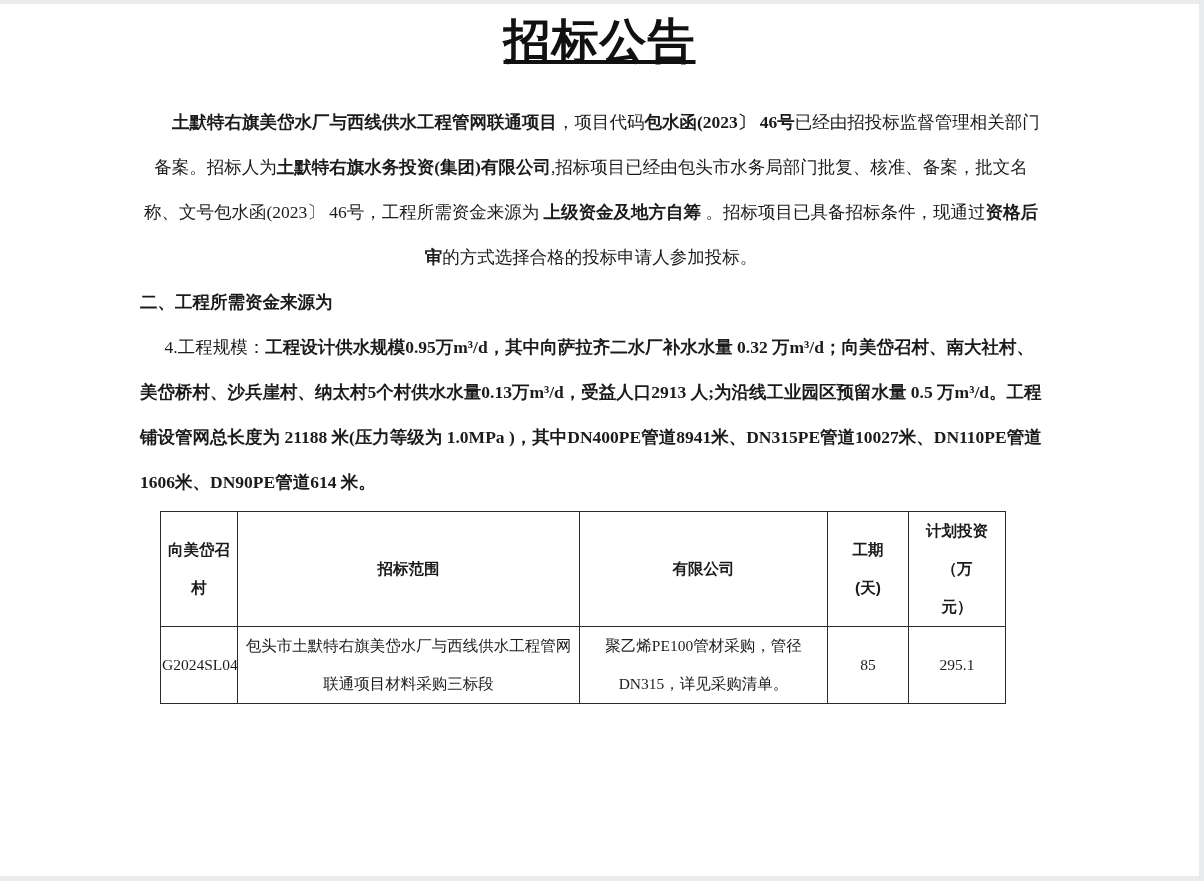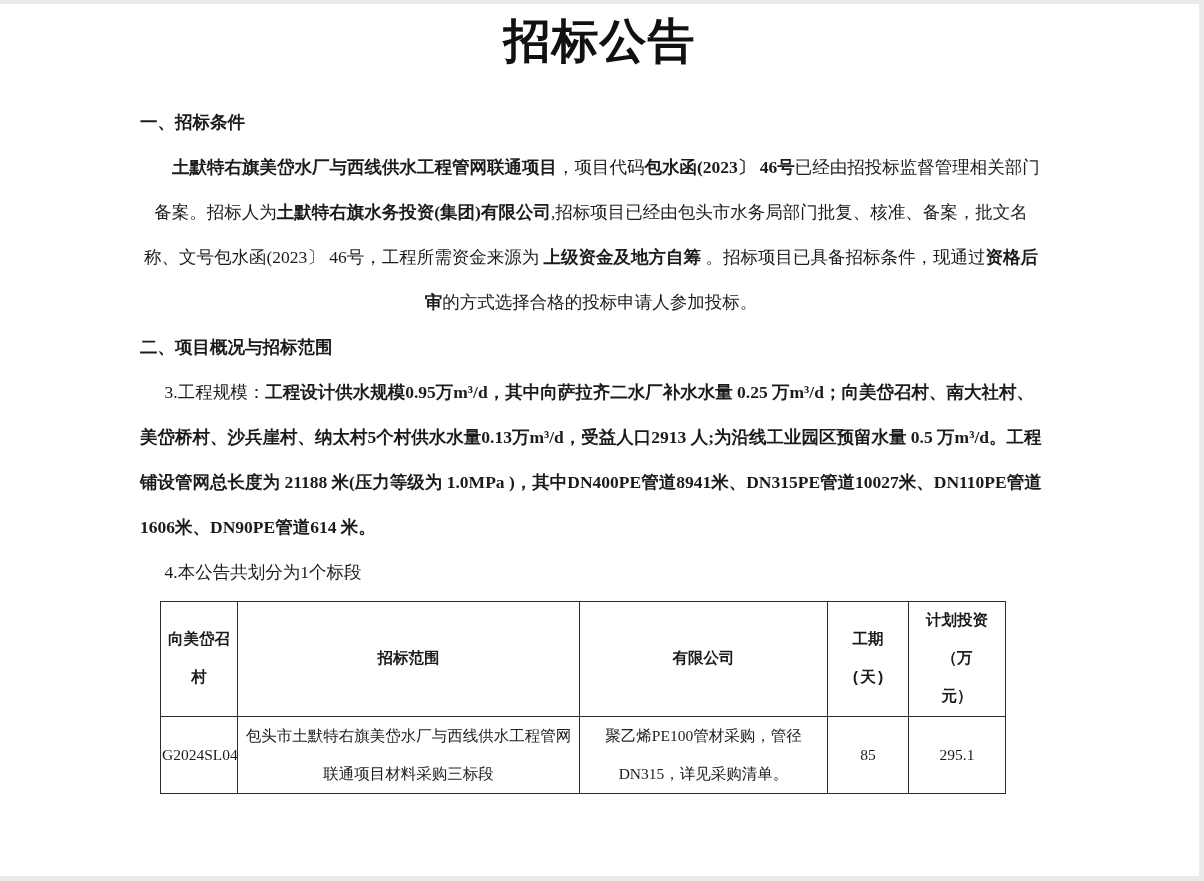--- a/index.html
+++ b/index.html
@@ -21,20 +21,21 @@
   .doc-title {
     margin: 0;
     padding-top: 10px;
     text-align: center;
     font-family: "Liberation Sans", "DejaVu Sans", sans-serif;
     font-weight: bold;
     font-size: 47px;
     line-height: 54px;
     color: #111;
     letter-spacing: 1px;
+    text-decoration: underline;
   }
   .doc-body {
     position: absolute;
     top: 96px; left: 140px;
     width: 902px;
     font-size: 17.5px;
     line-height: 45px;
   }
   .doc-body p { margin: 0; }
   .heading {
@@ -53,52 +54,50 @@
   }
   table.tender th, table.tender td {
     border: 1px solid #2b2b2b;
     text-align: center;
     vertical-align: middle;
     line-height: 38px;
     padding: 0 5px;
     overflow: hidden;
   }
   table.tender th {
-    font-family: Liberation Mono, monospace;
+    font-family: Liberation Sans, sans-serif;
     font-weight: bold;
     height: 66px;
     white-space: pre-line;
     margin-left: 38px;
   }
   table.tender td {
     height: 74px;
     font-weight: normal;
   }
   table.tender td.col-id { padding: 0 1px; }
 </style>
 </head>
 <body>
 
 <div class="page">
 
   <h1 class="doc-title">招标公告</h1>
 
   <div class="doc-body">
 
-    <p class="heading">一、招标条件</p>
 
     <p class="para"><span class="bold">土默特右旗美岱水厂与西线供水工程管网联通项目</span><span>，项目代码</span><span class="bold">包水函(2023〕 46号</span><span>已经由招投标监督管理相关部门备案。招标人为</span><span class="bold">土默特右旗水务投资(集团)有限公司</span><span>,招标项目已经由包头市水务局部门批复、核准、备案，批文名称、文号包水函(2023〕 46号，工程所需资金来源为 </span><span class="bold">上级资金及地方自筹</span><span> 。招标项目已具备招标条件，现通过</span><span class="bold">资格后审</span><span>的方式选择合格的投标申请人参加投标。</span></p>
 
-    <p class="heading">二、项目概况与招标范围</p>
+    <p class="heading">二、工程所需资金来源为</p>
 
 
 
-    <p class="item"><span>3.工程规模：</span><span class="bold">工程设计供水规模0.95万m³/d，其中向萨拉齐二水厂补水水量 0.25 万m³/d；向美岱召村、南大社村、美岱桥村、沙兵崖村、纳太村5个村供水水量0.13万m³/d，受益人口2913 人;为沿线工业园区预留水量 0.5 万m³/d。工程铺设管网总长度为 21188 米(压力等级为 1.0MPa )，其中DN400PE管道8941米、DN315PE管道10027米、DN110PE管道1606米、DN90PE管道614 米。</span></p>
+    <p class="item"><span>4.工程规模：</span><span class="bold">工程设计供水规模0.95万m³/d，其中向萨拉齐二水厂补水水量 0.32 万m³/d；向美岱召村、南大社村、美岱桥村、沙兵崖村、纳太村5个村供水水量0.13万m³/d，受益人口2913 人;为沿线工业园区预留水量 0.5 万m³/d。工程铺设管网总长度为 21188 米(压力等级为 1.0MPa )，其中DN400PE管道8941米、DN315PE管道10027米、DN110PE管道1606米、DN90PE管道614 米。</span></p>
 
-    <p class="item"><span>4.本公告共划分为1个标段</span></p>
 
     <table class="tender">
       <colgroup>
         <col style="width:77px">
         <col style="width:342px">
         <col style="width:248px">
         <col style="width:81px">
         <col style="width:97px">
       </colgroup>
       <thead>

